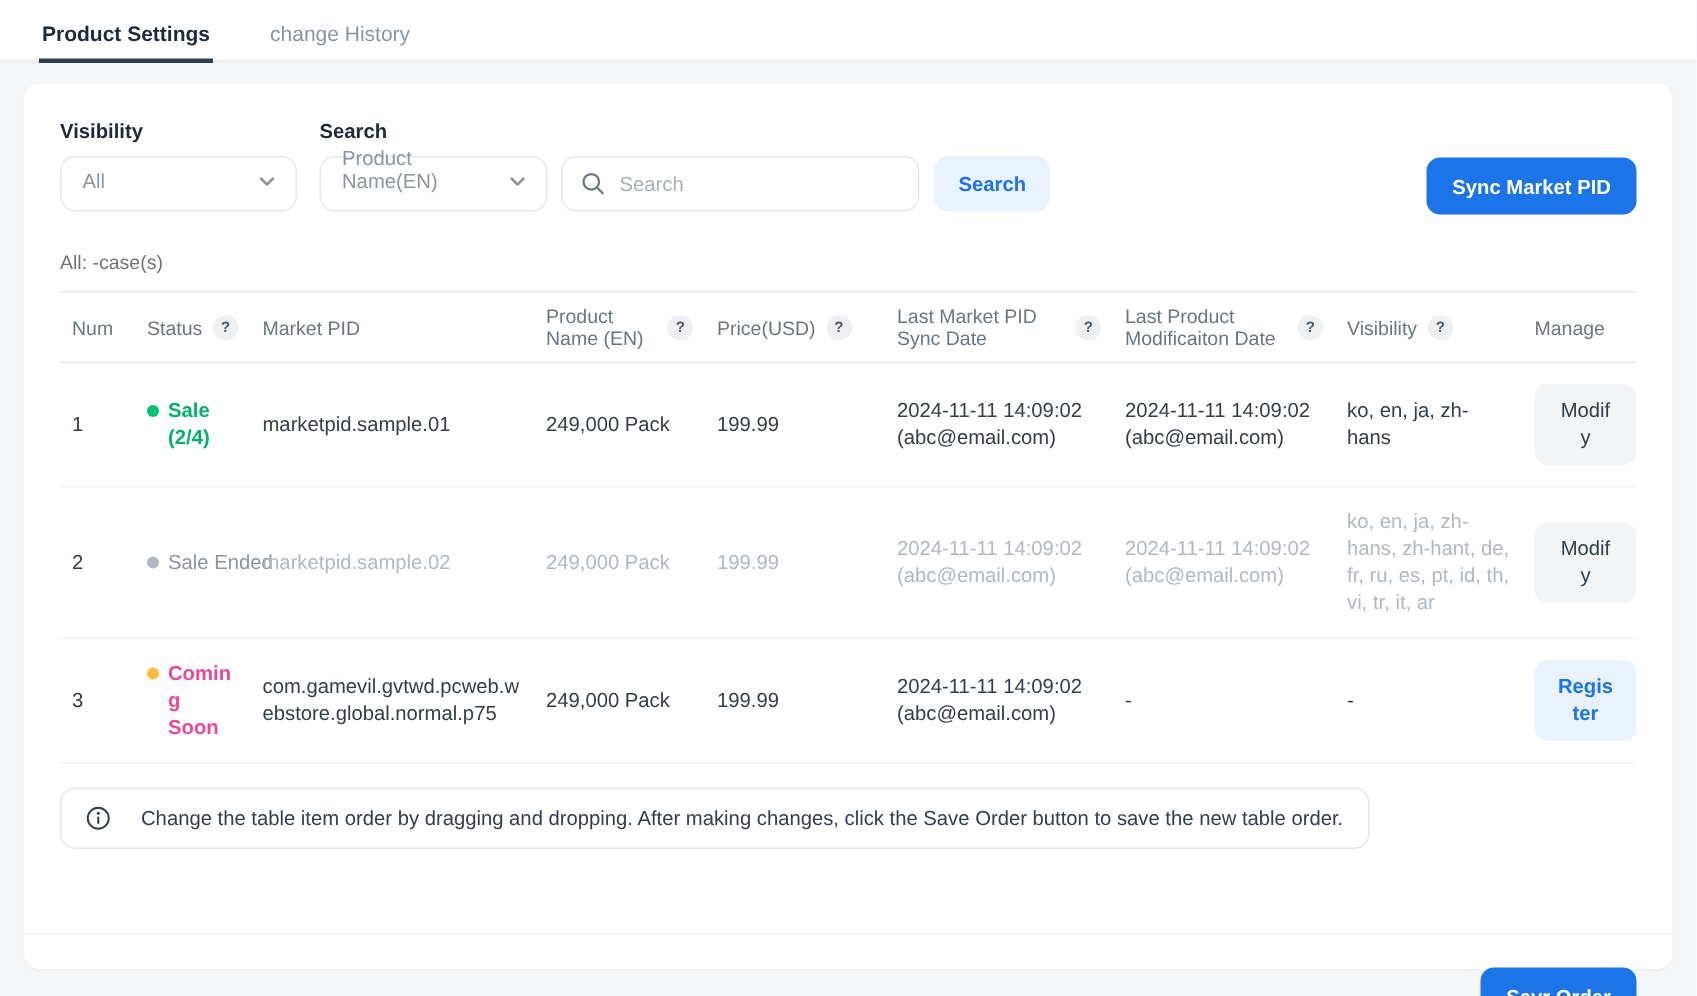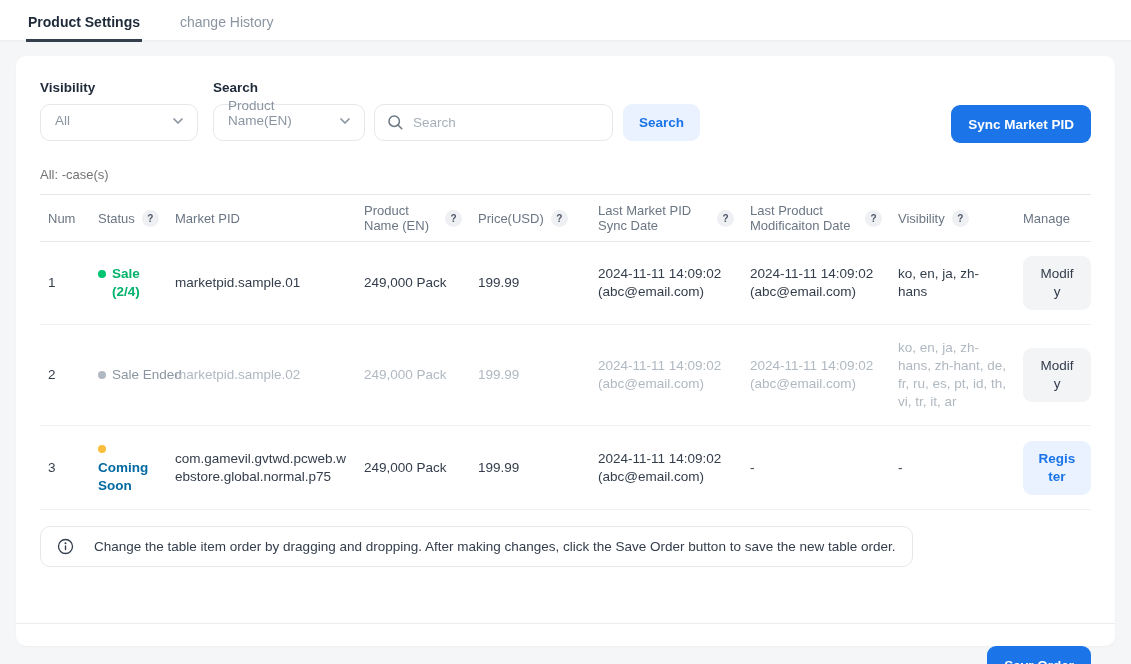--- a/index.html
+++ b/index.html
@@ -79,21 +79,21 @@
   .c-price { width:120px; }
   .c-sync { width:152px;margin-left:44px; }
   .c-mod { width:148px; }
   .c-vis { width:125px; }
   .c-manage { width:68px; padding-right:0 !important; }
   .multiline { white-space:pre-line; }
   .status { display:flex; align-items:flex-start; gap:6px; font-weight:700; }
   .dot { width:8px; height:8px; border-radius:50%; flex:none; margin-top:5px; }
   .st-sale { color:#00b26a; } .st-sale .dot { background:#00c471; }
   .st-ended { color:#8b95a1; font-weight:500; white-space:nowrap; } .st-ended .dot { background:#b0b8c1; }
-  .st-coming { color:#0369a1;flex-direction:column; } .st-coming .dot { background:#fbbd3c; }
+  .st-coming { color:#ec4899; } .st-coming .dot { background:#fbbd3c; }
   tr.muted td { color:#b0b8c1; }
   .btn-row { background:#f2f4f6; color:#333d4b; font-weight:500; padding:9px 15px; font-size:13.5px; }
   .btn-row.blue { background:#e9f2fe; color:#1b74e8; font-weight:700; }
   
   .notice {
     margin-top:16px; display:inline-flex; align-items:center; gap:20px;
     border:1px solid #e5e8eb; border-radius:10px; padding:11px 16px;
     font-size:13.5px; color:#333d4b; align-self:flex-start;
   }
   .notice svg { flex:none; }

